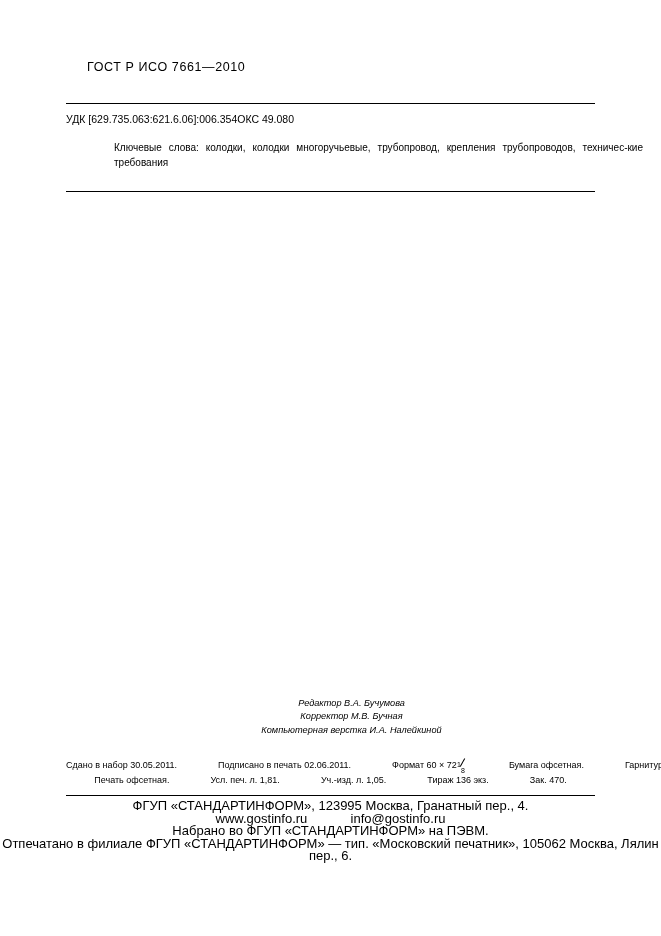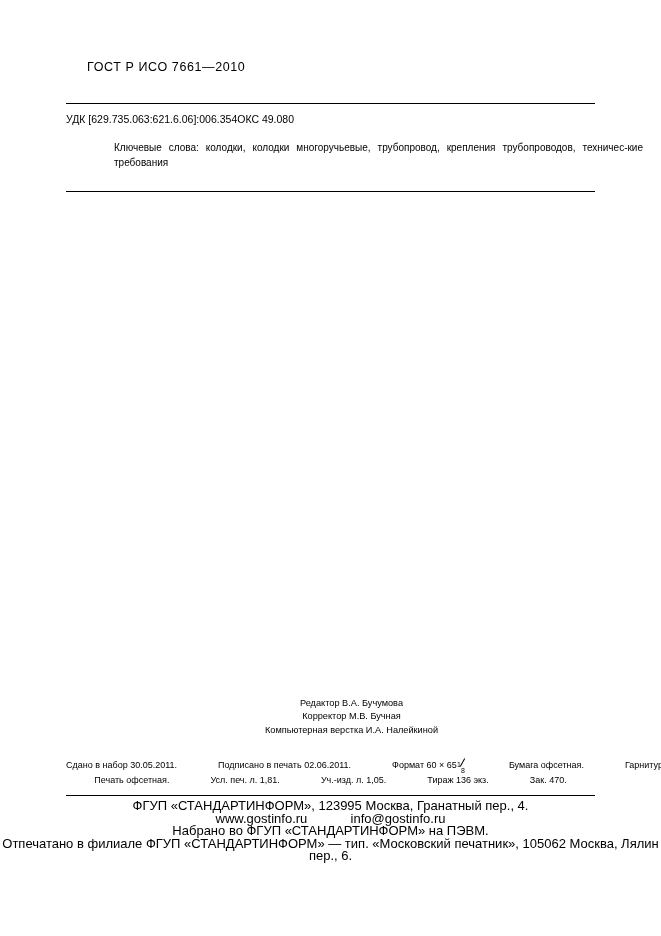--- a/index.html
+++ b/index.html
@@ -65,20 +65,21 @@
   .credits {
     position: absolute;
     left: 0;
     top: 697px;
     width: 661px;
     text-align: center;
     font-size: 9.2px;
     line-height: 13.4px;
   }
   .credits .ital {
+    font-style: italic;
     padding-left: 42px;
   }
 
   .print-info {
     position: absolute;
     left: 66px;
     top: 758px;
     width: 529px;
     text-align: center;
     font-size: 9px;
@@ -158,21 +159,21 @@
   </div>
 
   <div class="print-info">
     <div class="print-line">
       <span>Сдано в набор 30.05.2011.</span>
       <span class="gap"></span>
       <span>Подписано в печать 02.06.2011.</span>
       <span class="gap"></span>
       <span>Формат 60</span>
       <span>×</span>
-      <span>65</span><span class="frac"><span class="num">1</span><span class="bar"></span><span class="den">8</span></span>
+      <span>72</span><span class="frac"><span class="num">1</span><span class="bar"></span><span class="den">8</span></span>
       <span class="gap"></span>
       <span>Бумага офсетная.</span>
       <span class="gap"></span>
       <span>Гарнитура Ариал.</span>
     </div>
     <div class="print-line">
       <span>Печать офсетная.</span>
       <span class="gap"></span>
       <span>Усл. печ. л. 1,81.</span>
       <span class="gap"></span>

